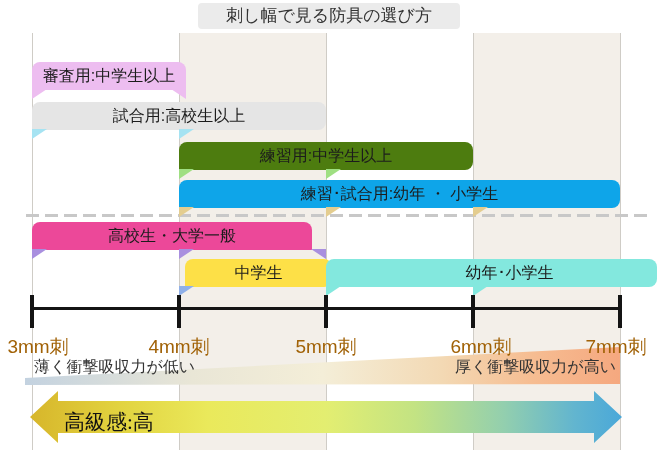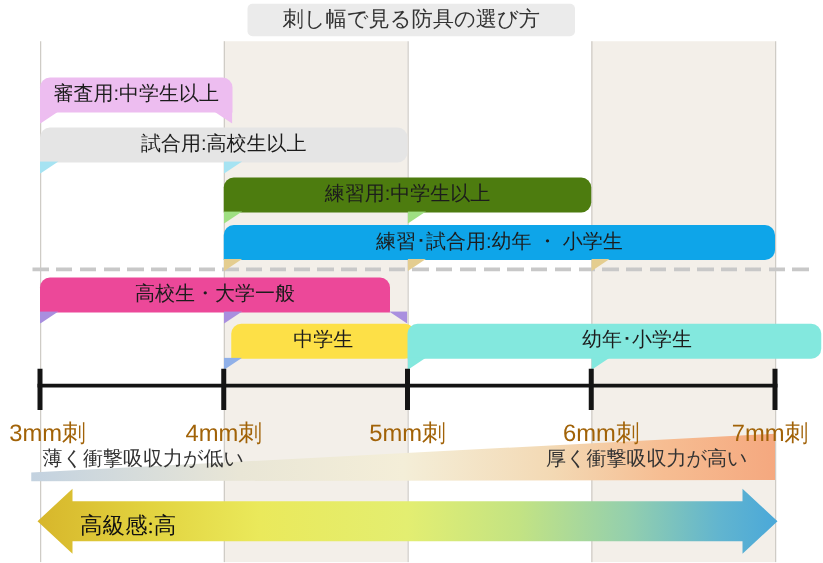--- a/index.html
+++ b/index.html
@@ -27,21 +27,21 @@
     position:absolute;left:26px;top:214px;width:624px;height:3px;
     background:repeating-linear-gradient(to right,#c8c8c8 0,#c8c8c8 13px,transparent 13px,transparent 19px);
   }
   #axis-line{position:absolute;left:30px;top:307px;width:592px;height:3px;background:#141414;}
   .axis-tick{position:absolute;top:295px;width:4px;height:33px;background:#141414;}
   .axis-label{
     position:absolute;top:318px;transform:translateX(-50%);
     font-size:19px;color:#a16207;white-space:nowrap;margin-top:16px;
   }
   .wedge-label{position:absolute;top:357px;font-size:16px;color:#333;white-space:nowrap;text-align:right;}
-  .arrow-label{position:absolute;top:408px;font-size:18px;color:#111;white-space:nowrap;font-family:Liberation Serif, serif;}
+  .arrow-label{position:absolute;top:408px;font-size:21px;color:#111;white-space:nowrap;font-family:Liberation Serif, serif;}
   svg{display:block;}
 </style>
 </head>
 <body>
 
 <div id="canvas">
 
   <div id="bg-layer">
       <div class="stripe" style="left: 179px; width: 147px;"></div>
       <div class="stripe" style="left: 473px; width: 147px;"></div>
@@ -75,21 +75,21 @@
         <stop offset="0.8" stop-color="#93cfae"></stop>
         <stop offset="0.92" stop-color="#62b5cf"></stop>
         <stop offset="1" stop-color="#4aa8d9"></stop>
       </linearGradient>
     </defs>
     <polygon points="25,378 620,347 620,384 25,385" fill="url(#wedgeGrad)"></polygon>
     <polygon points="30,417 58,391 58,401 594,401 594,391 622,417 594,443 594,433 58,433 58,443" fill="url(#arrowGrad)"></polygon>
   </svg>
 
   <div class="wedge-label" style="left:34px;">薄く衝撃吸収力が低い</div>
-  <div class="wedge-label" style="right:60px;margin-left:44px;">厚く衝撃吸収力が高い</div>
+  <div class="wedge-label" style="right:42px;margin-left:44px;">厚く衝撃吸収力が高い</div>
   <div class="arrow-label" style="left:64px;">高級感:高</div>
 
   <div id="bars-layer">
       <div class="range-bar no-br" style="left: 32px; top: 62px; width: 154px; background: rgb(237, 189, 240);">審査用:中学生以上</div>
       <div class="tail tail-left" style="left: 32px; top: 89px; background: rgb(237, 189, 240);"></div>
       <div class="tail tail-right" style="left: 171px; top: 89px; background: rgb(237, 189, 240);"></div>
       <div class="range-bar" style="left: 32px; top: 102px; width: 294px; background: #e5e5e5;">試合用:高校生以上</div>
       <div class="tail tail-left" style="left: 32px; top: 129px; background: rgb(166, 227, 242);"></div>
       <div class="tail tail-left" style="left: 179px; top: 129px; background: rgb(166, 227, 242);"></div>
       <div class="range-bar" style="left: 179px; top: 142px; width: 294px; background: #4d7c0f;">練習用:中学生以上</div>

